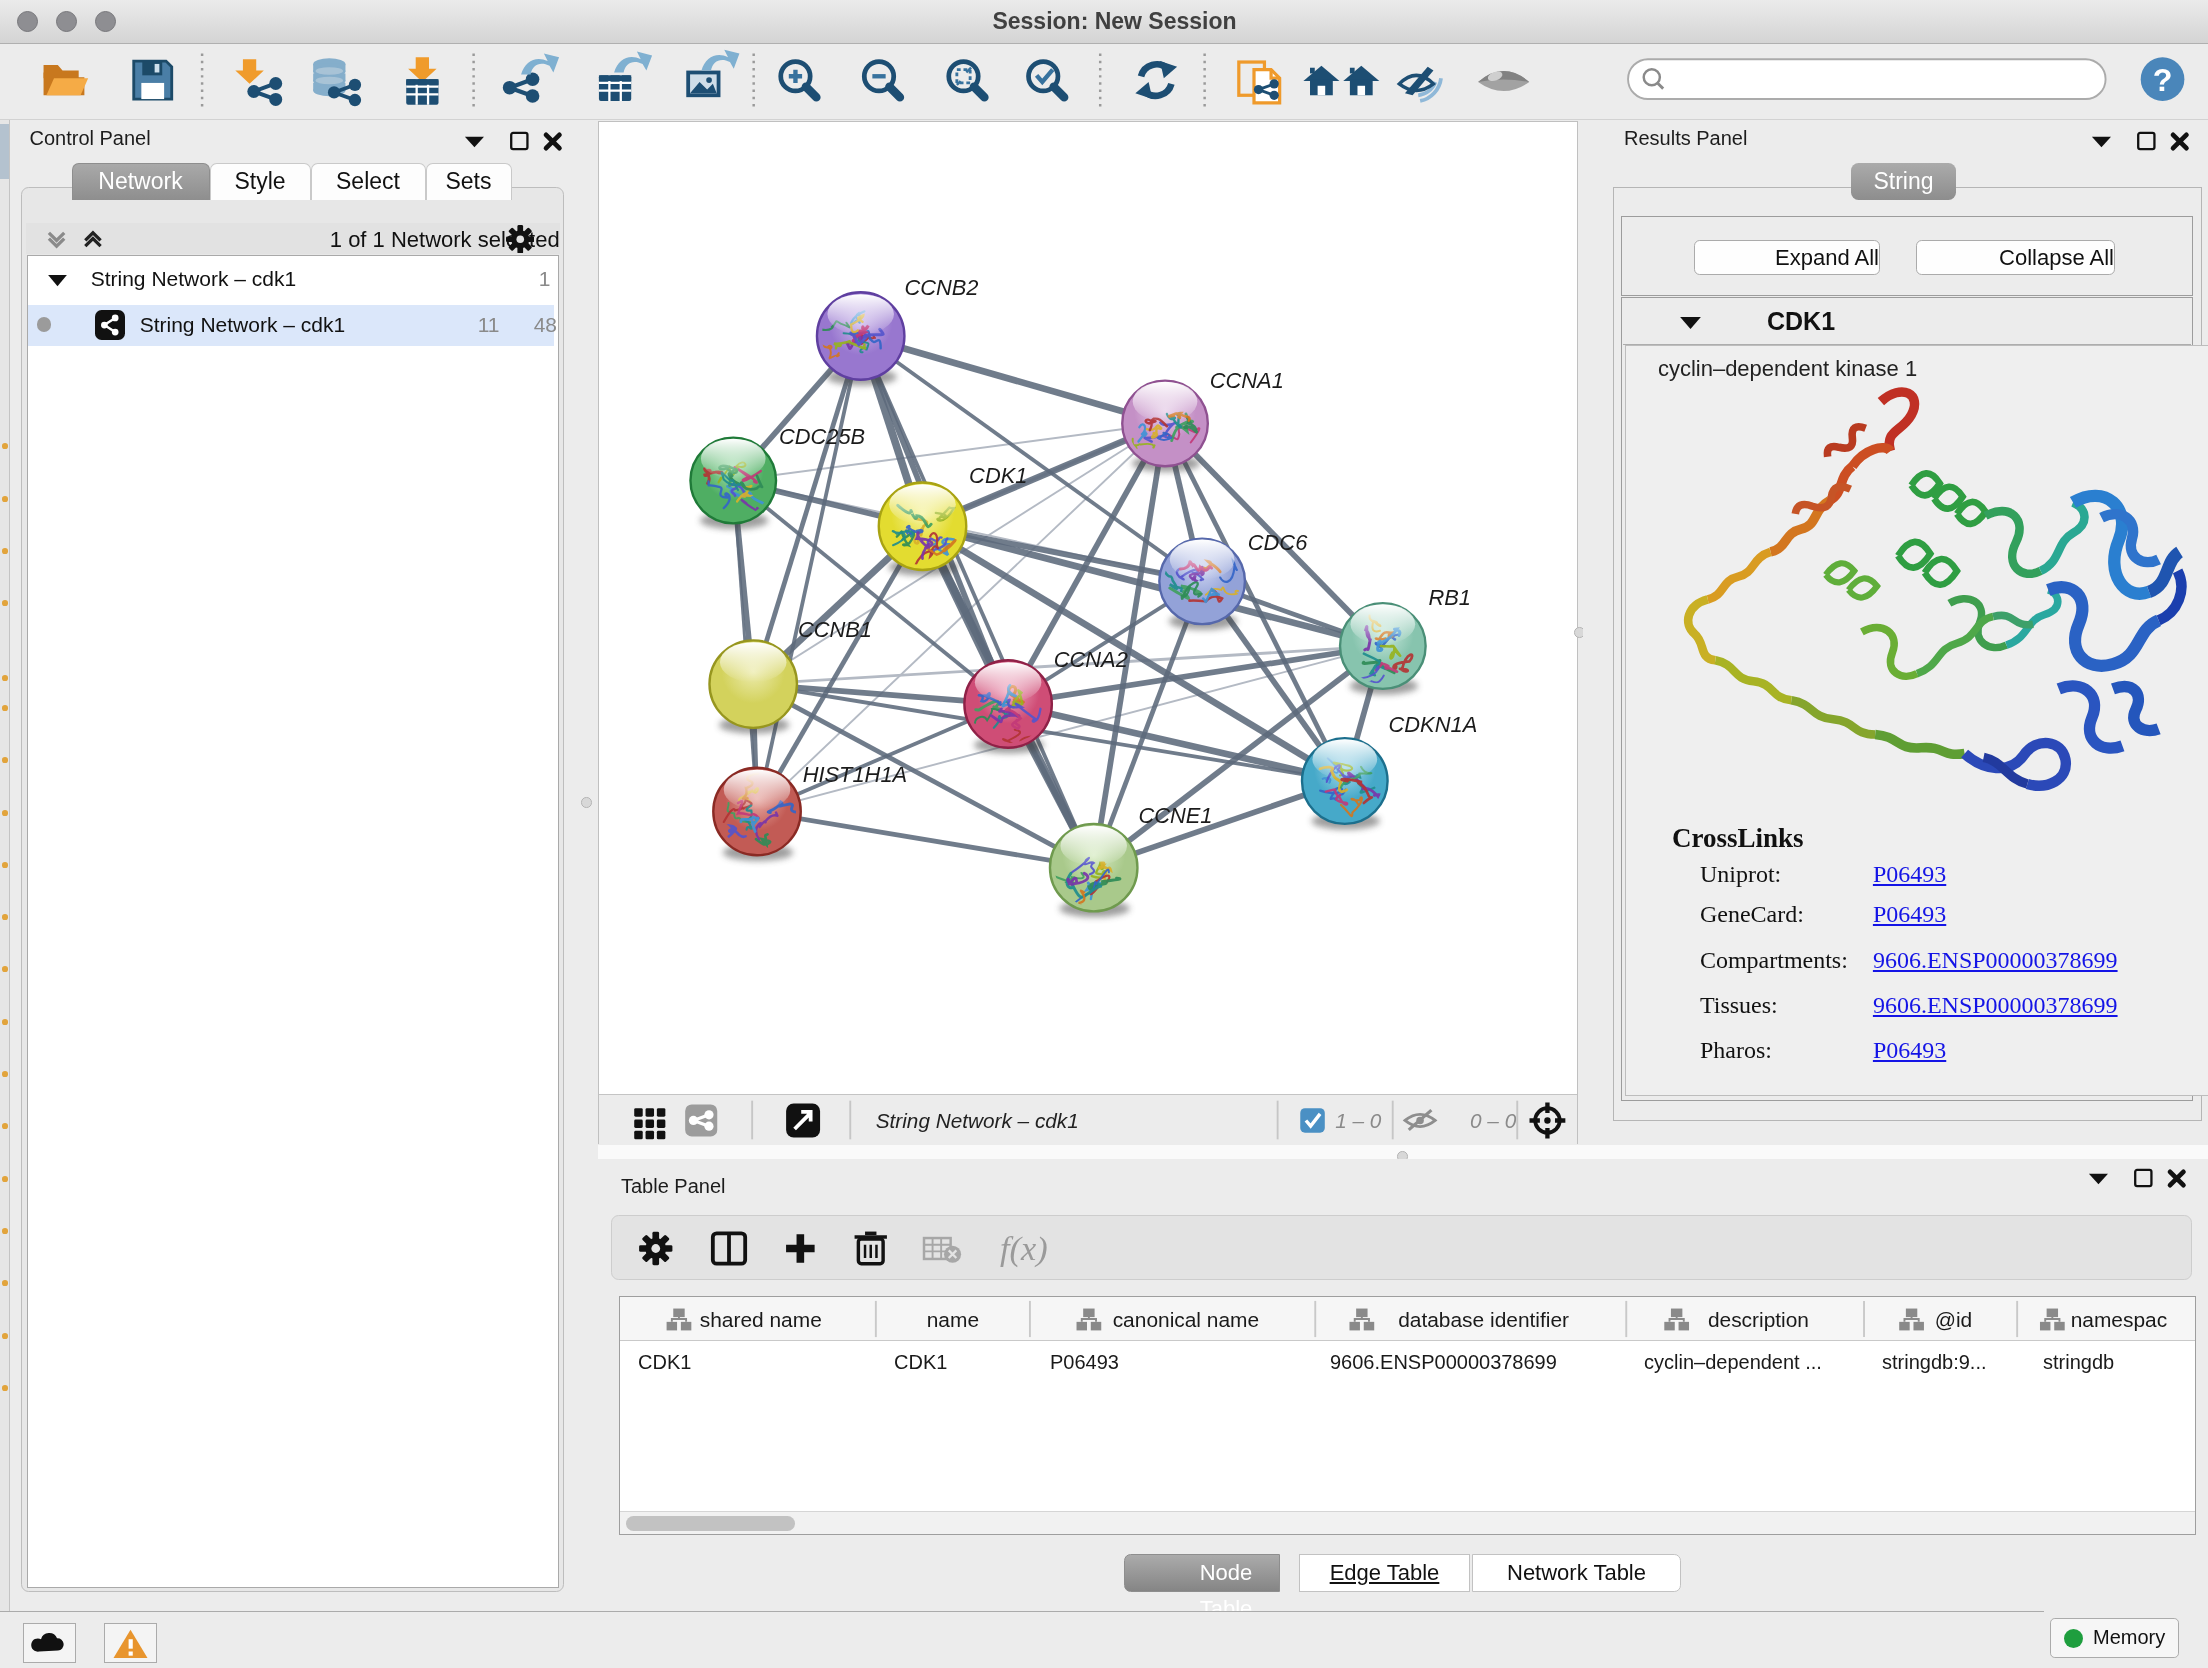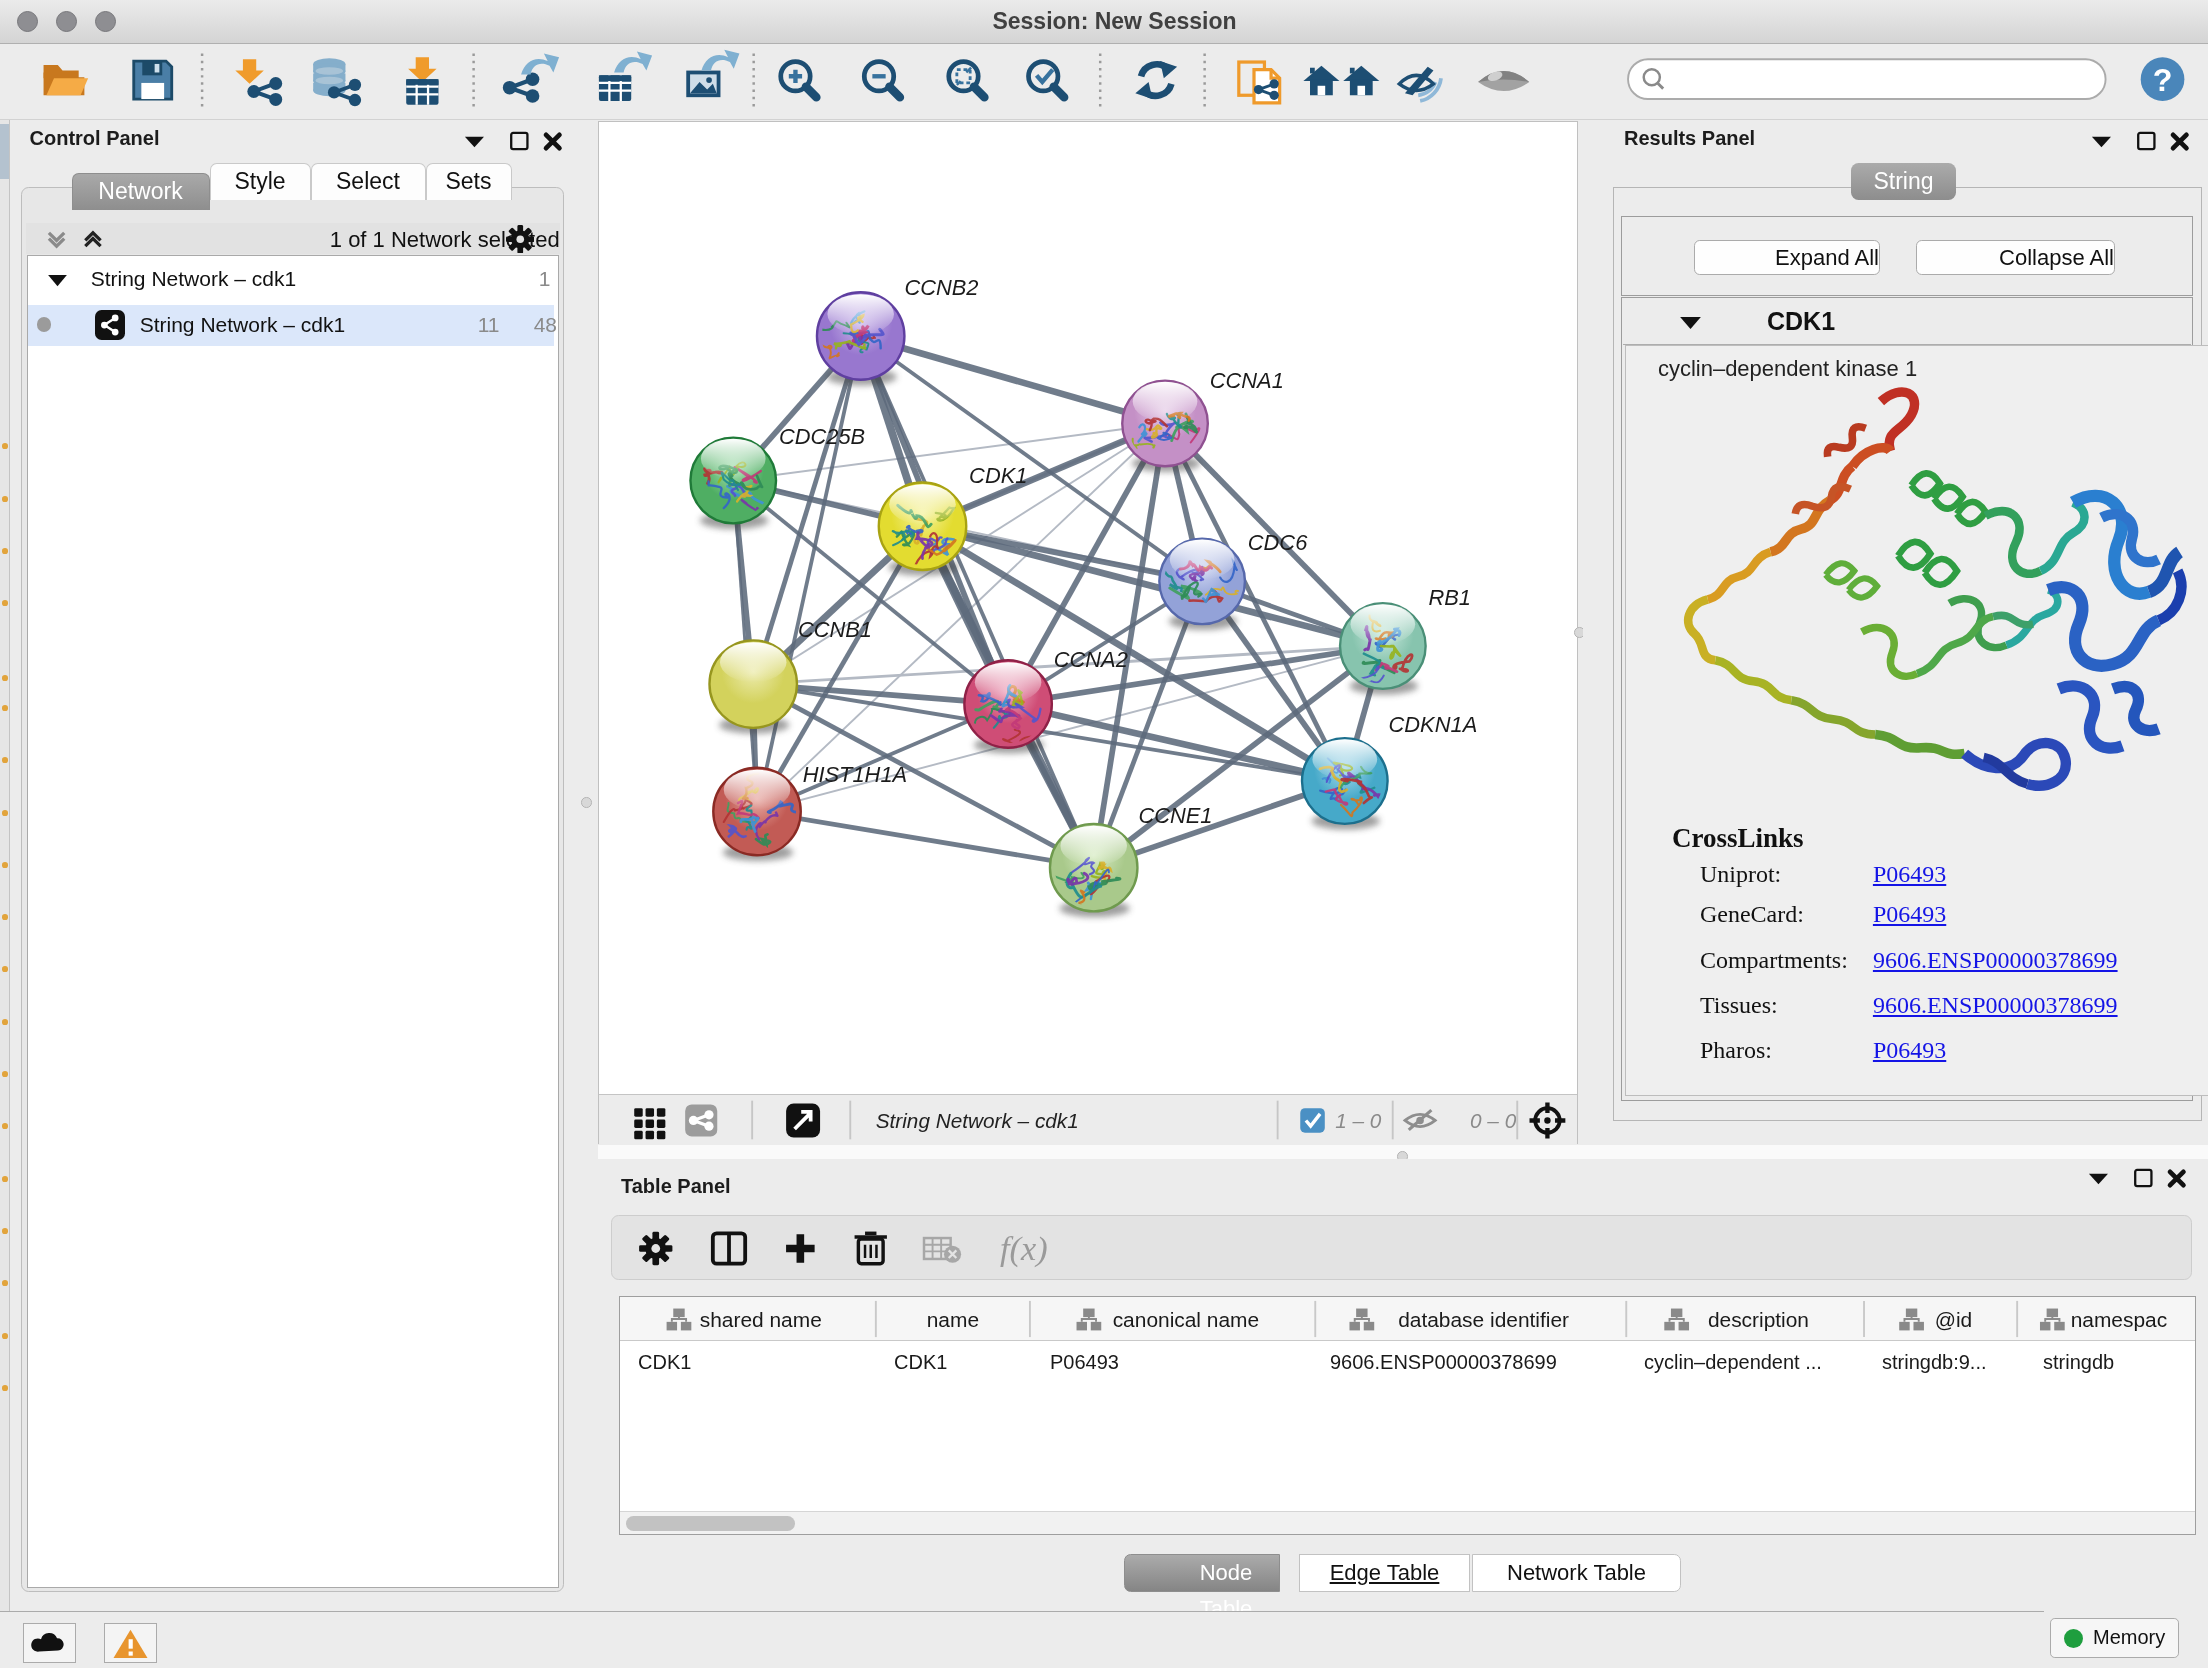--- a/index.html
+++ b/index.html
@@ -10,21 +10,21 @@
   #titlebar { position:absolute; left:0; top:0; width:2208px; height:44px;
     background:linear-gradient(#ebebeb,#d4d4d4); border-bottom:1px solid #b0b0b0; }
   .tl { position:absolute; top:11.4px; width:21px; height:21px; border-radius:50%;
     background:#8e8e92; border:1px solid #77777b; }
   #wtitle { position:absolute; top:7.6px; left:972px; width:285px; text-align:center;
     font-size:23px; font-weight:bold; color:#404040; }
   
   #toolbar { position:absolute; left:0; top:44px; width:2208px; height:76px;
     background:#ececec; border-bottom:1px solid #d2d2d2; }
   
-  .ptitle { position:absolute; font-size:20px; color:#1c1c1c;font-weight:bold; }
+  .ptitle { position:absolute; font-size:20px; color:#1c1c1c; }
   .pbtns  { position:absolute; }
   
   #leftstrip { position:absolute; left:0; top:120px; width:9.5px; height:1491px;
     background:#e6e6e6; border-right:1px solid #c4c4c4; }
   .odot { position:absolute; left:1.9px; width:5.7px; height:5.7px; border-radius:50%; background:#e2a43c; }
   .tabrow { position:relative; z-index:5; }
   .tabrow .tab { position:absolute; top:0; height:37px; background:#fdfdfd;
     border:1px solid #c9c9c9; border-bottom:none; border-radius:6.7px 6.7px 0 0;
     font-size:23px; color:#111; text-align:center; line-height:35px; }
   .tabrow .sel { background:linear-gradient(#a9a9a9,#8e8e8e); color:#fff; border-color:#8e8e8e; }
@@ -269,21 +269,21 @@
   </div>
 
 <div class="abs" style="left:9.5px; top:120px; width:554px; height:1491px;">
   <div class="ptitle" style="left:20px; top:6.7px;">Control Panel</div>
   <svg class="pbtns" style="left:453px; top:11.4px;" width="105" height="21" viewBox="0 0 110 22">
     <path d="M2 6 L22 6 L12 17 Z" fill="#111"></path>
     <rect x="50.5" y="2" width="17" height="17" fill="none" stroke="#111" stroke-width="2.4" rx="2"></rect>
     <path d="M87 4 L101 18 M101 4 L87 18" stroke="#111" stroke-width="5" stroke-linecap="round"></path>
   </svg>
   <div class="tabrow">
-    <div class="tab sel" style="left:62px; width:138px; top:53px;">Network</div>
+    <div class="tab sel" style="left:62px; width:138px; top:43px;">Network</div>
     <div class="tab" style="left:200px; width:101px; top:43px;">Style</div>
     <div class="tab" style="left:301px; width:115px; top:43px;">Select</div>
     <div class="tab" style="left:416px; width:86px;  top:43px;">Sets</div>
   </div>
   <div id="cp-box">
     <div id="cp-bar">
       <svg class="abs" style="left:21px; top:3.8px;" width="67" height="25" viewBox="0 0 70 26">
         <path d="M2 6 L10 14 L18 6" stroke="#8a8a8a" stroke-width="3.4" fill="none"></path>
         <path d="M2 12 L10 20 L18 12" stroke="#8a8a8a" stroke-width="3.4" fill="none"></path>
         <path d="M40 14 L48 6 L56 14" stroke="#222" stroke-width="3.4" fill="none"></path>

